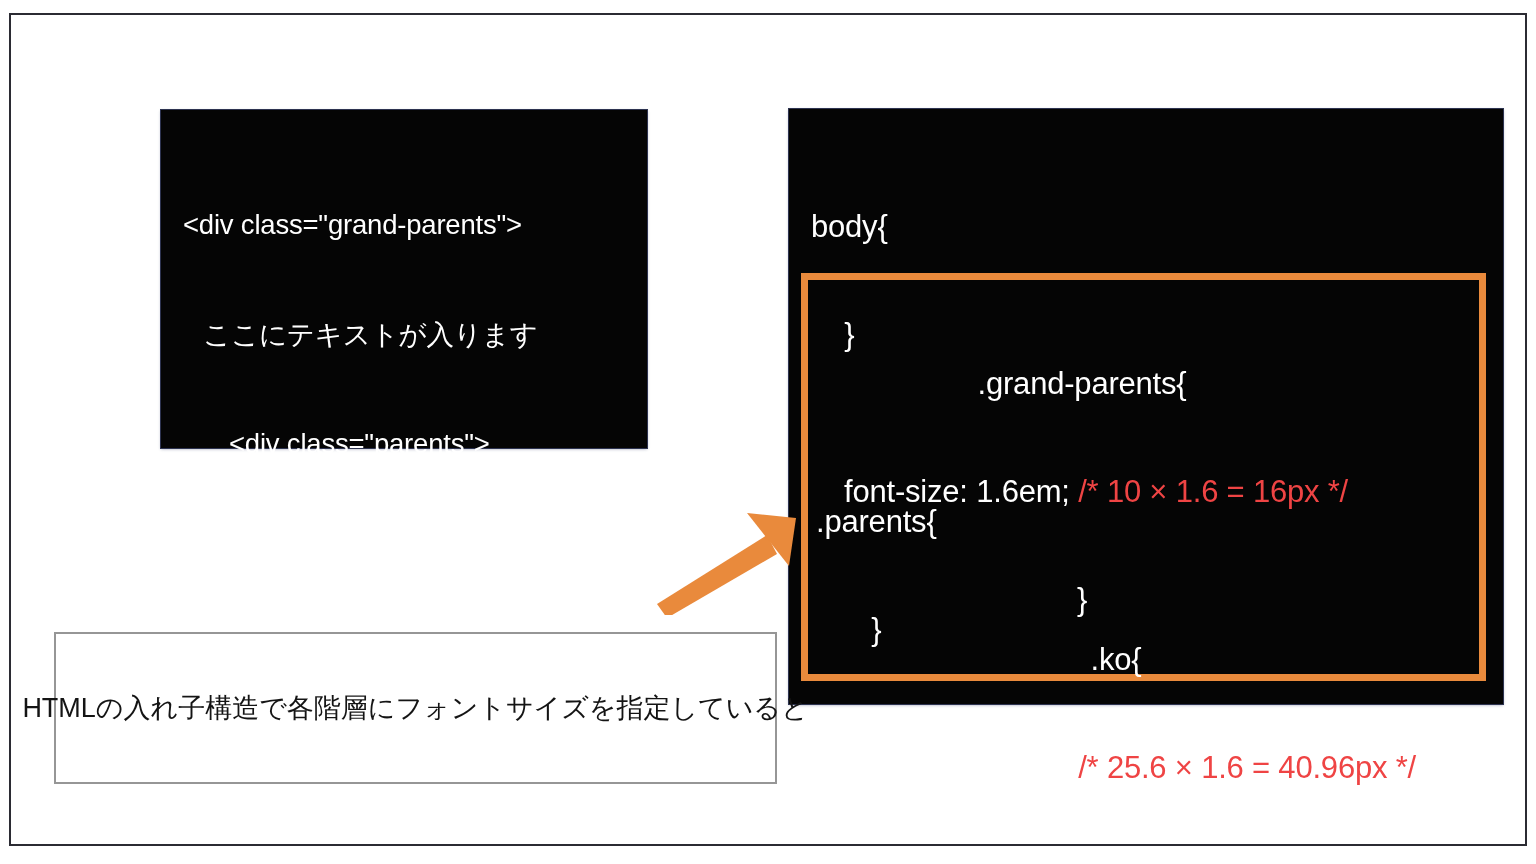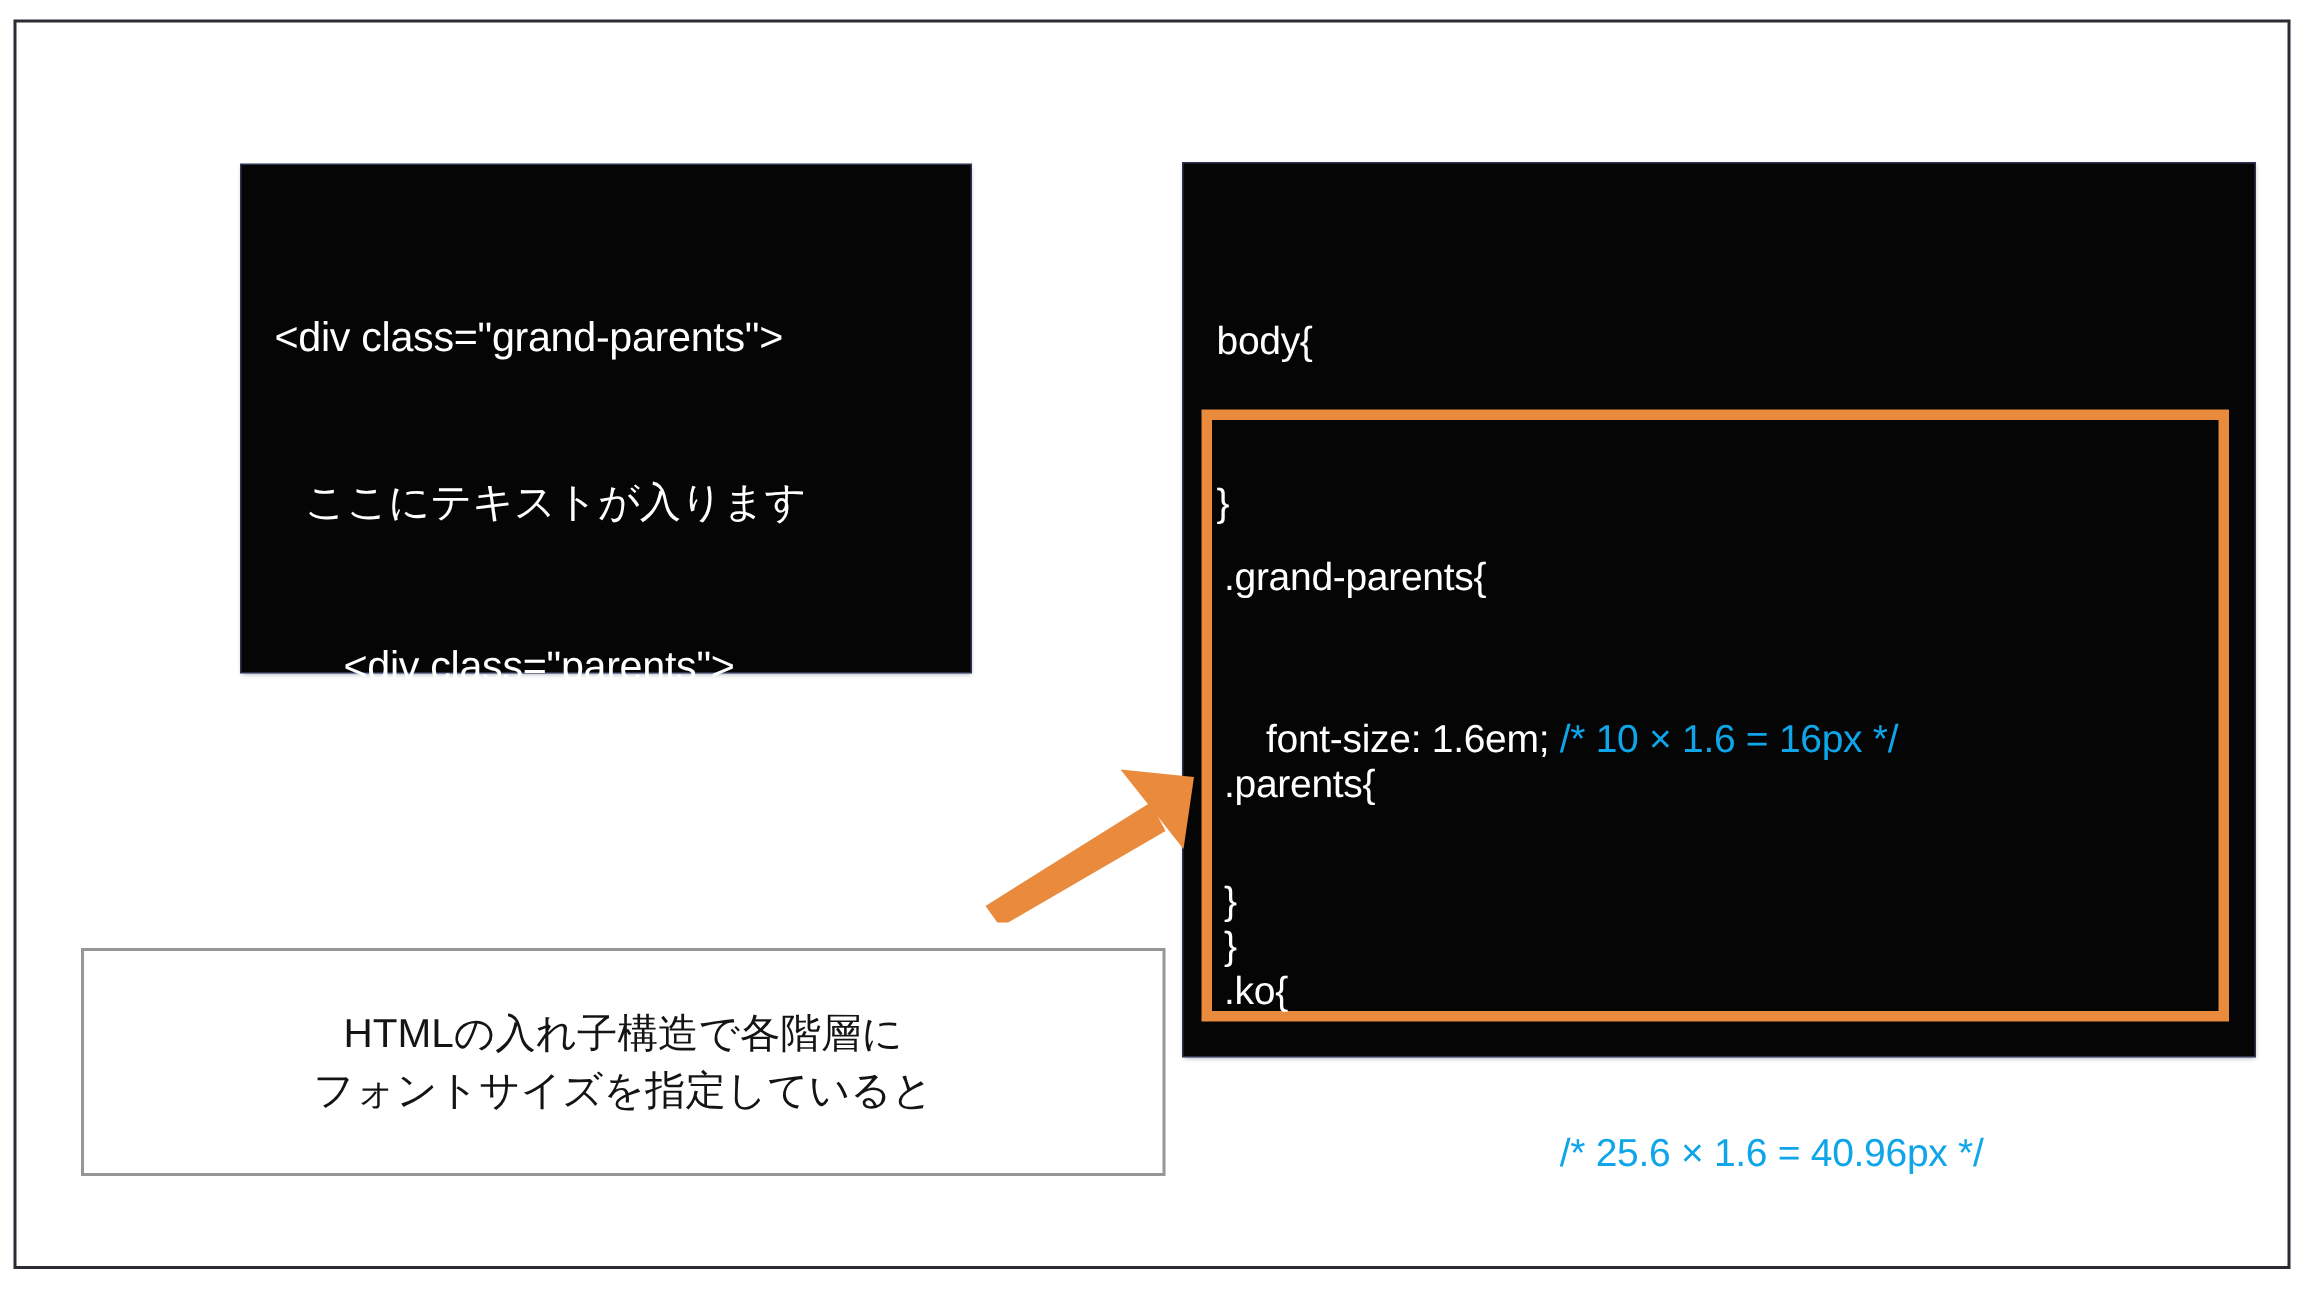--- a/index.html
+++ b/index.html
@@ -67,28 +67,29 @@
   
   #css-panel {
     left: 778px;
     top: 94px;
     width: 714px;
     height: 595px;
   }
   .css-rule {
     position: absolute;
     color: #ffffff;
-    font-size: 26px;
+    font-size: 31px;
     line-height: 36px;
     white-space: pre;
     letter-spacing: -0.2px;
+    text-align: center;
   }
   .css-rule .ln { display: block; }
   .css-rule .ind { padding-left: 28px; }
-  .cmt { color: #0ea5e9; }
+  .cmt { color: #ef4444; }
 
   
   #rule-body {
     left: 22px;
     top: 28px;
   }
 
   
   #highlight-box {
     position: absolute;
@@ -117,21 +118,21 @@
   #caption-box {
     position: absolute;
     left: 43px;
     top: 617px;
     width: 723px;
     height: 152px;
     border: 2px solid #969696;
     background: #ffffff;
     box-sizing: border-box;
     display: flex;
-    flex-direction: column;
+    flex-direction: row;
     align-items: center;
     justify-content: center;
   }
   #caption-box .cap-line {
     display: block;
     color: #141414;
     font-size: 27px;
     line-height: 38px;
     text-align: center;
     white-space: pre;

